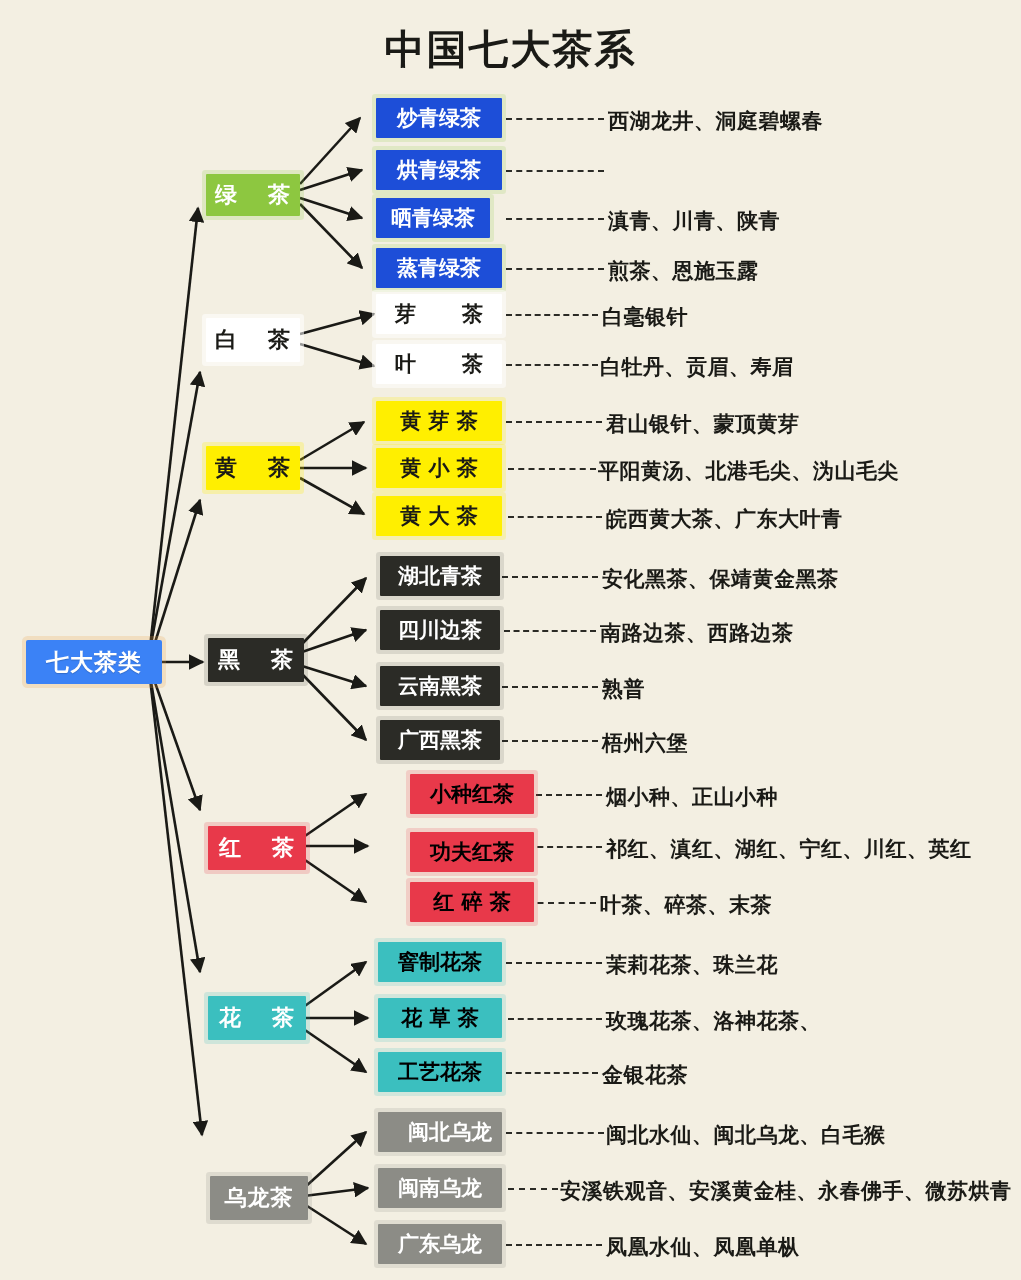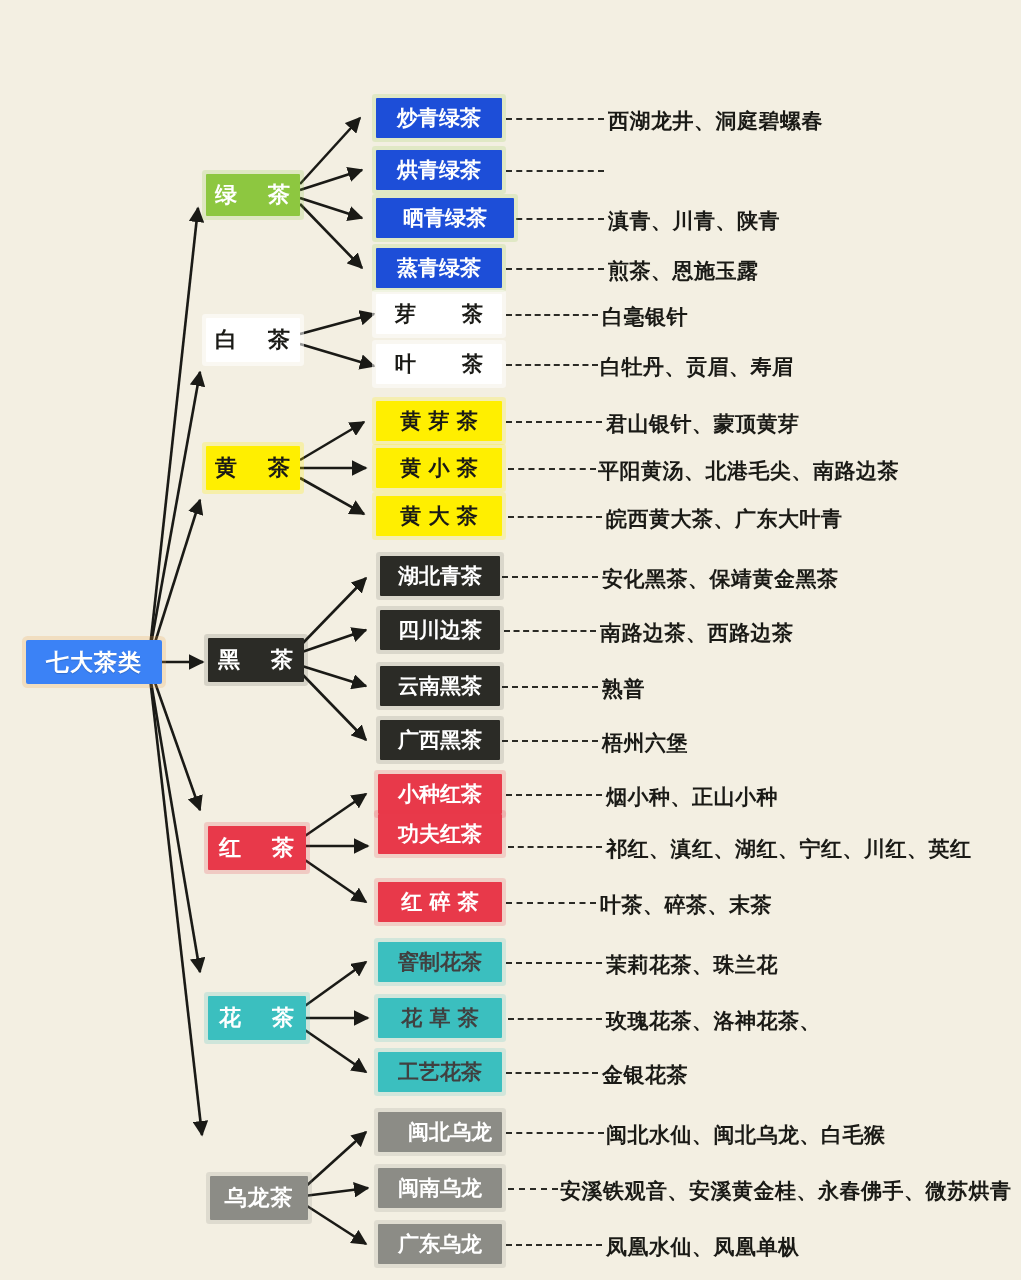--- a/index.html
+++ b/index.html
@@ -86,22 +86,22 @@
   
   .node.level2 {
     font-size: 21px;
     letter-spacing: 0px;
     border-radius: 1px;
   }
   .node.c-green  { background:#1d4ed8; color:#ffffff; box-shadow:0 0 0 4px rgba(141,199,64,.18); }
   .node.c-white  { background:#ffffff; color:#1a1a16; box-shadow:0 0 0 4px rgba(255,255,255,.5); }
   .node.c-yellow { background:#ffef00; color:#1a1a16; box-shadow:0 0 0 4px rgba(255,239,0,.22); }
   .node.c-dark   { background:#2b2b26; color:#ffffff; box-shadow:0 0 0 4px rgba(43,43,38,.12); }
-  .node.c-red    { background:#e8394a; color:#ffffff; box-shadow:0 0 0 4px rgba(232,57,74,.18); }
-  .node.c-flower { background:#3bbfbf; color:#404040; box-shadow:0 0 0 4px rgba(59,191,191,.18);align-items:center; }
+  .node.c-red    { background:#e8394a; color:#000000; box-shadow:0 0 0 4px rgba(232,57,74,.18);margin-left:32px; }
+  .node.c-flower { background:#3bbfbf; color:#000000; box-shadow:0 0 0 4px rgba(59,191,191,.18);align-items:center; }
   .node.c-oolong { background:#8c8c86; color:#ffffff; box-shadow:0 0 0 4px rgba(140,140,134,.18); }
 
   
   .wide2 { letter-spacing: 0; }
   .wide2 .ch1 { margin-right: 30px; }
 
   
   .example {
     position: absolute;
     font-family: "DejaVu Serif", "Liberation Serif", serif;
@@ -119,20 +119,21 @@
     height: 0;
     border-top: 2px dashed #2b2b26;
     z-index: 1;
   }
 </style>
 </head>
 <body>
 
 <div id="root-canvas">
 
+  <div id="page-title">中国七大茶系</div>
 
   <svg id="wires" viewBox="0 0 1021 1280">
     <defs>
       <marker id="arrow" viewBox="0 0 10 10" refX="9" refY="5" markerWidth="6" markerHeight="6" orient="auto-start-reverse">
         <path d="M 0 0 L 10 5 L 0 10 z" fill="#1a1a16"></path>
       </marker>
     </defs>
     <g stroke="#1a1a16" stroke-width="2.6" fill="none" marker-end="url(#arrow)">
 
       <path d="M 150 648 L 198 208"></path>
@@ -187,21 +188,21 @@
     <span>炒青绿茶</span>
   </div>
   <div class="dash" style="left:506px; top:118px; width:98px;"></div>
   <div class="example" style="left:608px; top:107px;">西湖龙井、洞庭碧螺春</div>
 
   <div class="node level2 c-green" style="left:376px; top:150px; width:126px; height:40px;">
     <span>烘青绿茶</span>
   </div>
   <div class="dash" style="left:506px; top:170px; width:98px;"></div>
 
-  <div class="node level2 c-green" style="left:376px; top:198px; width:138px; height:40px;">
+  <div class="node level2 c-green" style="left:376px; top:198px; width:114px; height:40px;">
     <span>晒青绿茶</span>
   </div>
   <div class="dash" style="left:506px; top:218px; width:98px;"></div>
   <div class="example" style="left:608px; top:207px;">滇青、川青、陕青</div>
 
   <div class="node level2 c-green" style="left:376px; top:248px; width:126px; height:40px;">
     <span>蒸青绿茶</span>
   </div>
   <div class="dash" style="left:506px; top:268px; width:98px;"></div>
   <div class="example" style="left:608px; top:257px;">煎茶、恩施玉露</div>
@@ -233,21 +234,21 @@
   <div class="node level2 c-yellow" style="left:376px; top:401px; width:126px; height:40px;">
     <span>黄 芽 茶</span>
   </div>
   <div class="dash" style="left:506px; top:421px; width:96px;"></div>
   <div class="example" style="left:606px; top:410px;">君山银针、蒙顶黄芽</div>
 
   <div class="node level2 c-yellow" style="left:376px; top:448px; width:126px; height:40px;">
     <span>黄 小 茶</span>
   </div>
   <div class="dash" style="left:508px; top:468px; width:88px;"></div>
-  <div class="example" style="left:598px; top:457px;">平阳黄汤、北港毛尖、南路边茶</div>
+  <div class="example" style="left:598px; top:457px;">平阳黄汤、北港毛尖、沩山毛尖</div>
 
   <div class="node level2 c-yellow" style="left:376px; top:496px; width:126px; height:40px;">
     <span>黄 大 茶</span>
   </div>
   <div class="dash" style="left:508px; top:516px; width:94px;"></div>
   <div class="example" style="left:606px; top:505px;">皖西黄大茶、广东大叶青</div>
 
   <div class="node level1 p-dark wide2" style="left:208px; top:638px; width:96px; height:44px;">
     <span class="ch1">黑</span>
       <span>茶</span>
@@ -281,21 +282,21 @@
     <span class="ch1">红</span>
       <span>茶</span>
   </div>
 
   <div class="node level2 c-red" style="left:378px; top:774px; width:124px; height:40px;">
     <span>小种红茶</span>
   </div>
   <div class="dash" style="left:506px; top:794px; width:96px;"></div>
   <div class="example" style="left:606px; top:783px;">烟小种、正山小种</div>
 
-  <div class="node level2 c-red" style="left:378px; top:814px; width:124px; height:40px;">
+  <div class="node level2 c-red" style="left:378px; top:832px; width:124px; height:40px;">
     <span>功夫红茶</span>
   </div>
   <div class="dash" style="left:508px; top:846px; width:94px;"></div>
   <div class="example" style="left:606px; top:835px;">祁红、滇红、湖红、宁红、川红、英红</div>
 
   <div class="node level2 c-red" style="left:378px; top:882px; width:124px; height:40px;">
     <span>红 碎 茶</span>
   </div>
   <div class="dash" style="left:506px; top:902px; width:90px;"></div>
   <div class="example" style="left:600px; top:891px;">叶茶、碎茶、末茶</div>

